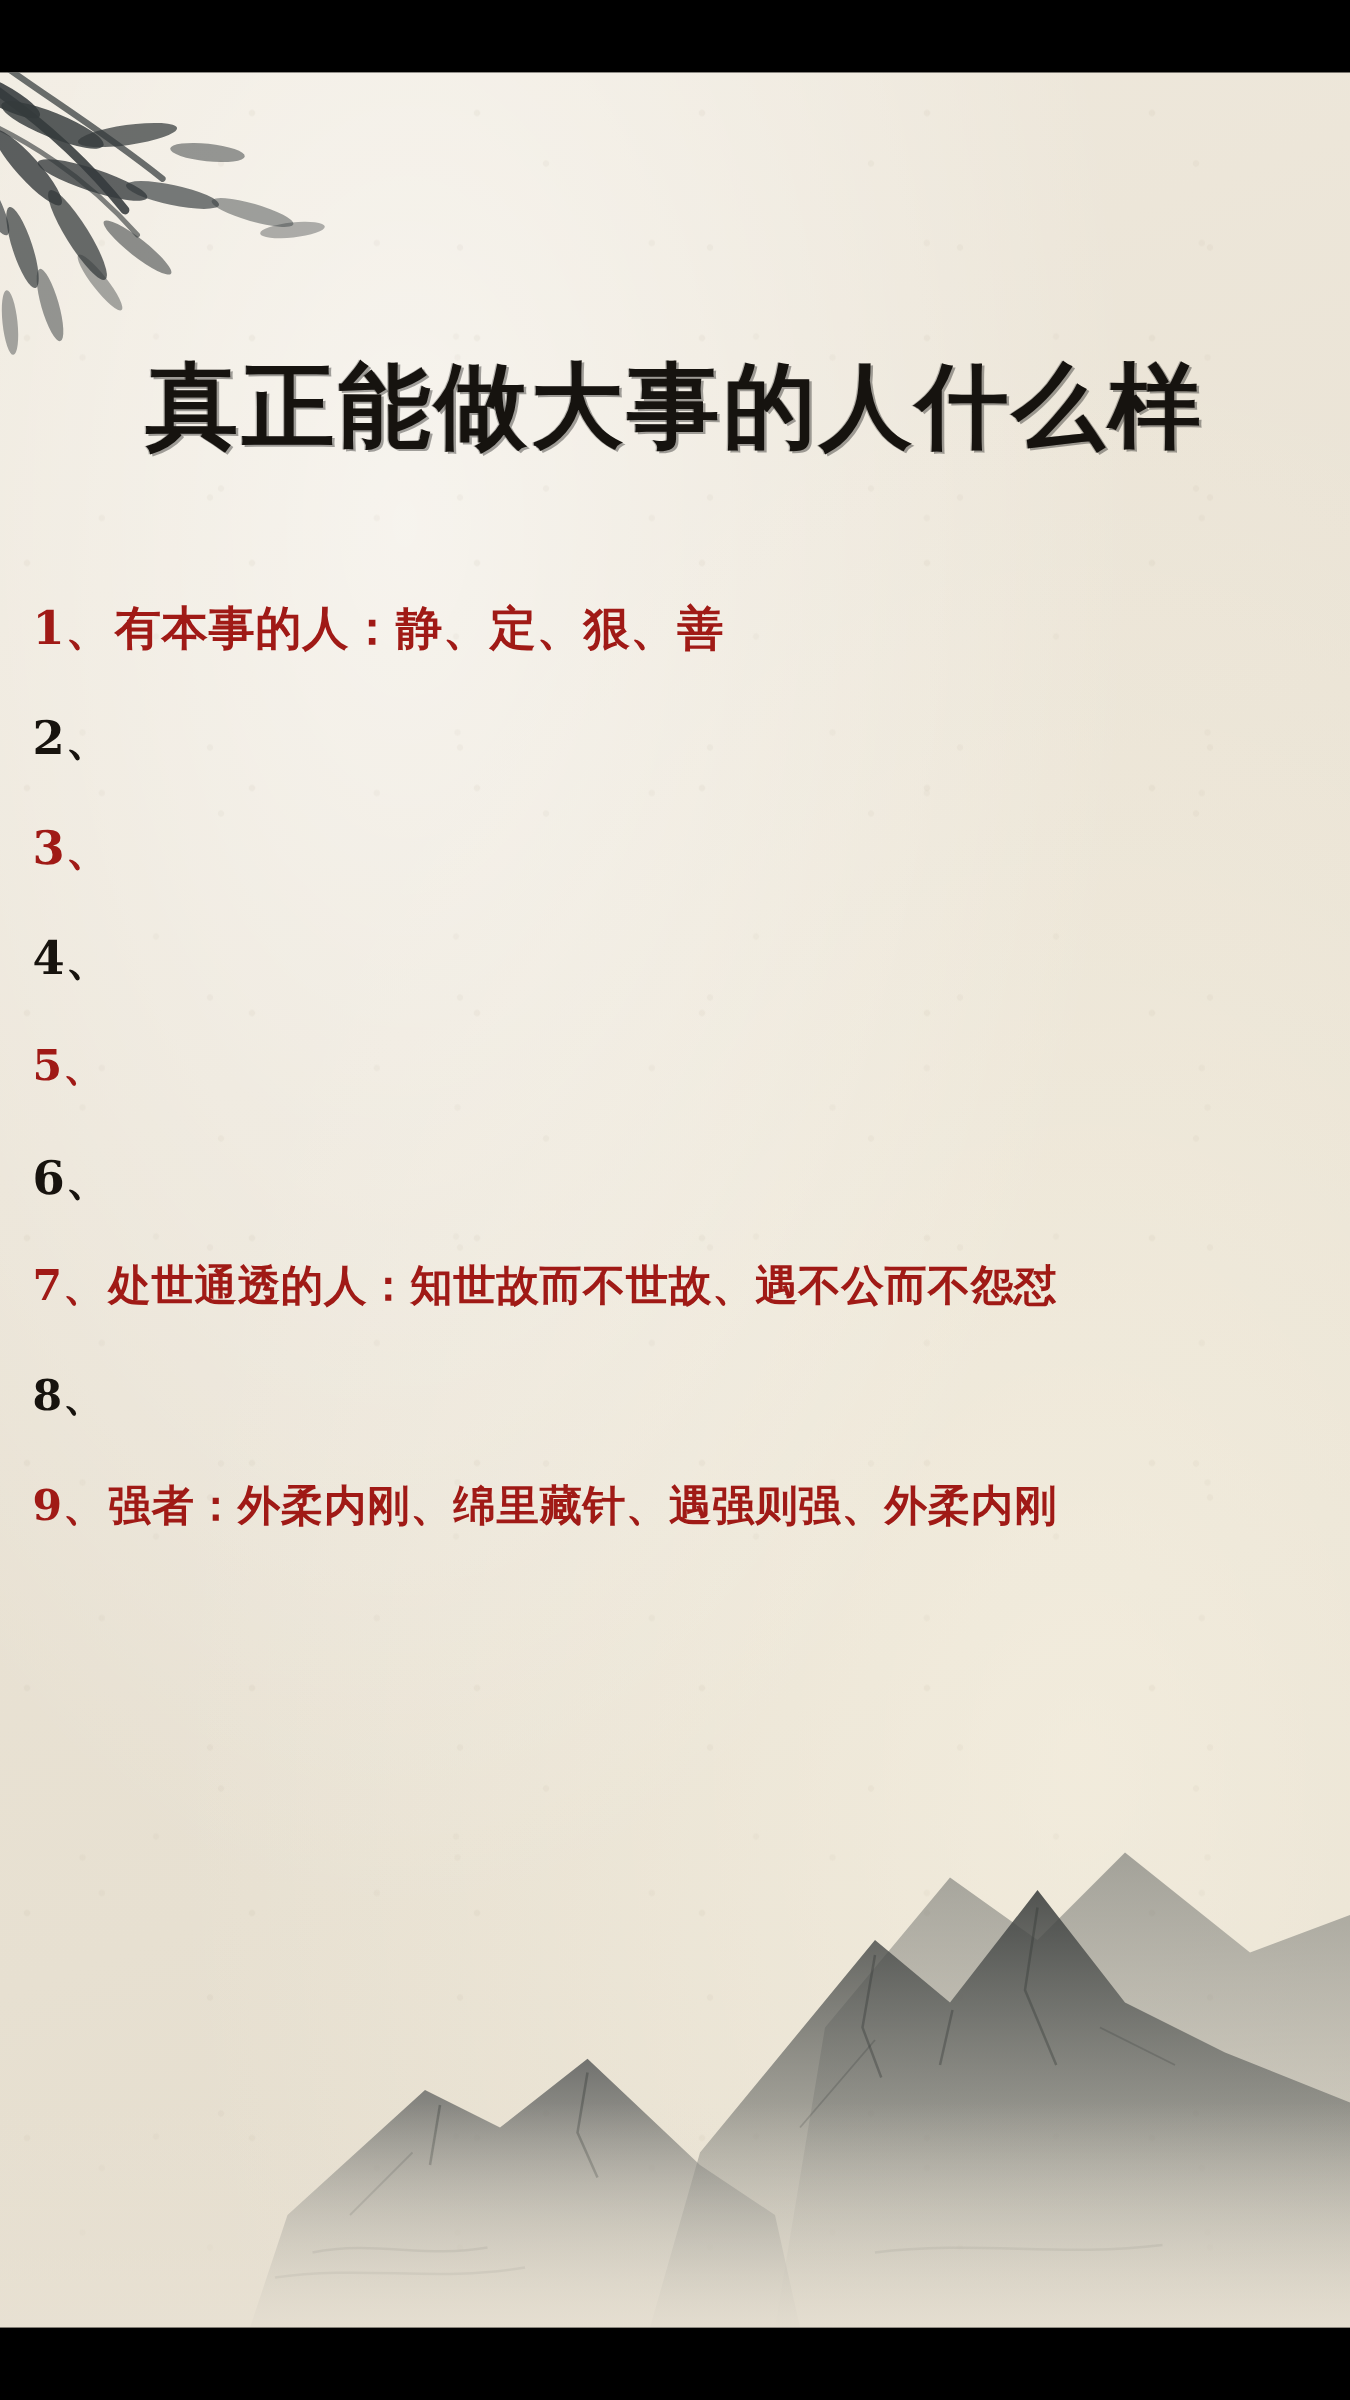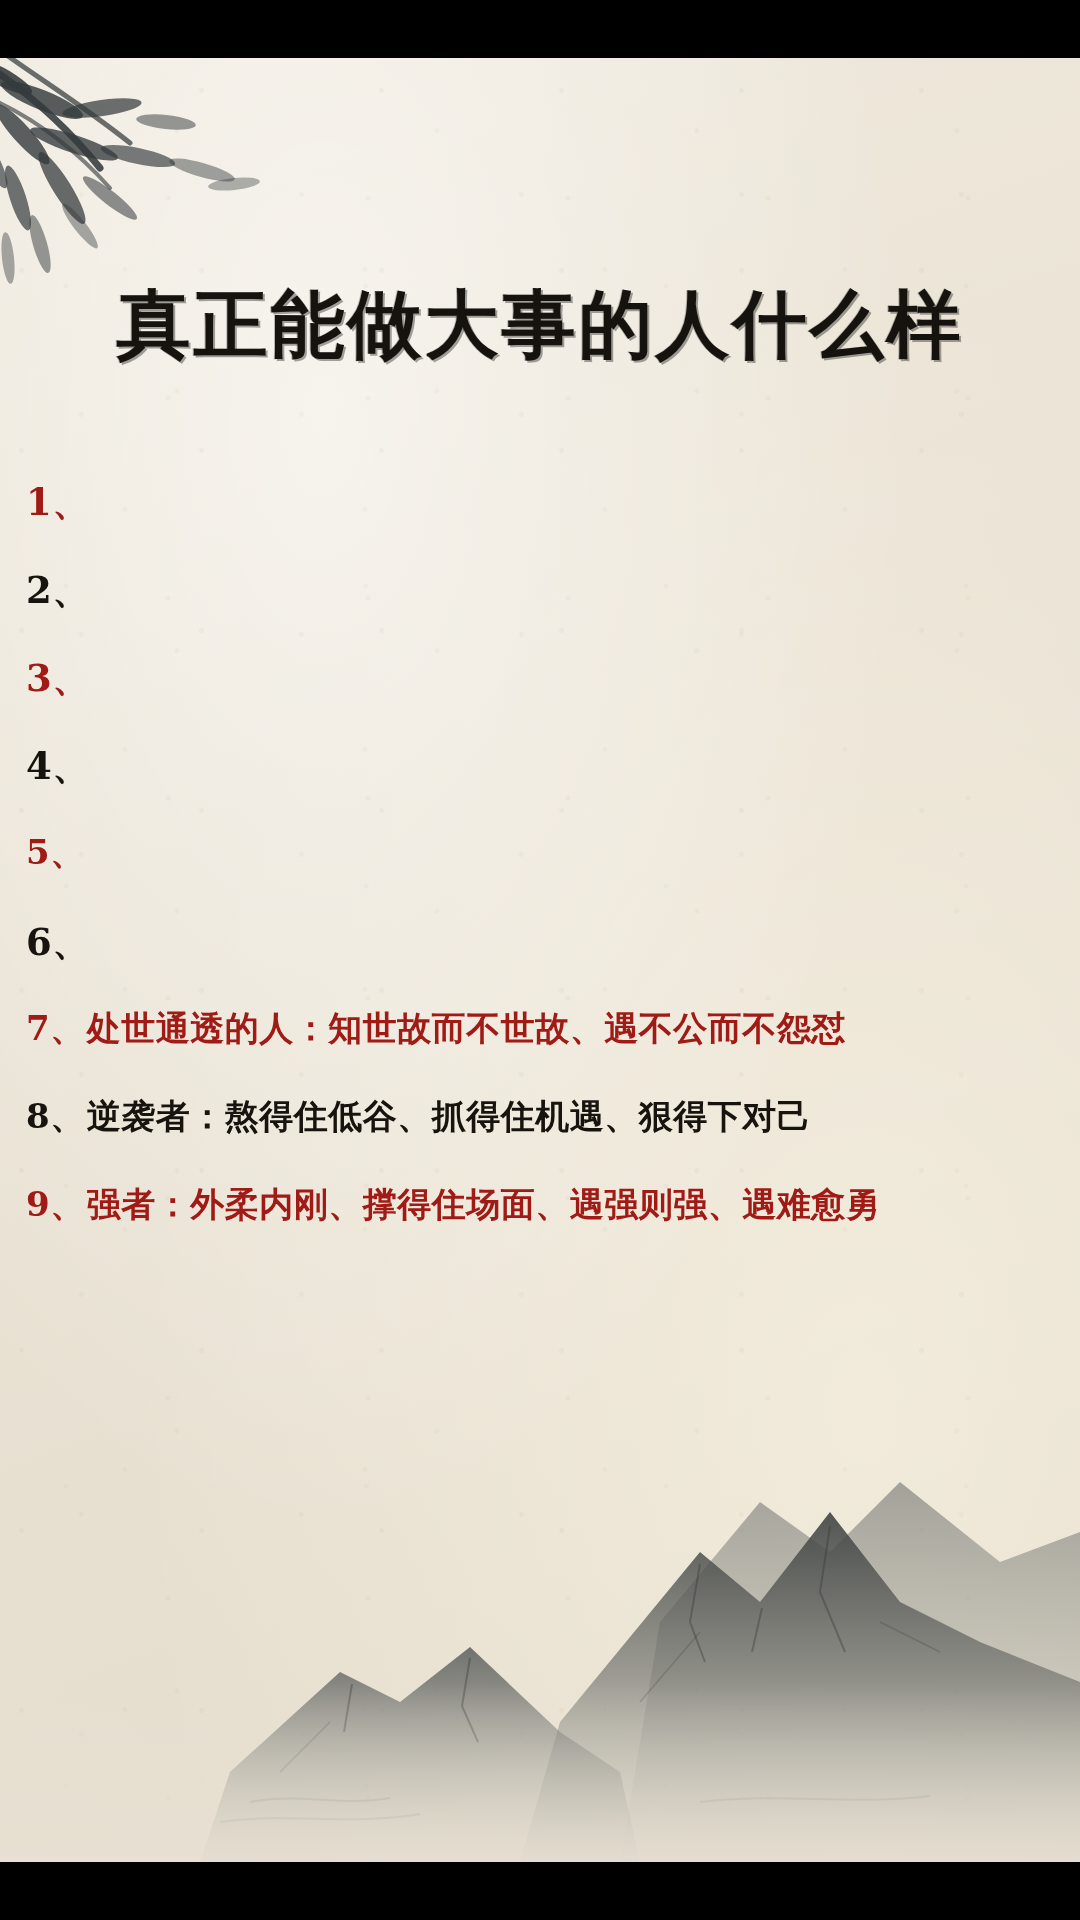--- a/index.html
+++ b/index.html
@@ -154,20 +154,21 @@
         <ellipse cx="110" cy="178" rx="28" ry="6" transform="rotate(52 110 178)" opacity="0.42"></ellipse>
       </g>
     </svg>
 
     <div class="title">真正能做大事的人什么样</div>
 
     <div class="list">
 
       <div class="row red">
         <span class="num">1、</span>
+        <span class="txt">有本事的人：静、定、狠、善</span>
       </div>
 
       <div class="row dark">
         <span class="num">2、</span>
       </div>
 
       <div class="row red">
         <span class="num">3、</span>
       </div>
 
@@ -183,26 +184,25 @@
         <span class="num">6、</span>
       </div>
 
       <div class="row red long">
         <span class="num">7、</span>
         <span class="txt">处世通透的人：知世故而不世故、遇不公而不怨怼</span>
       </div>
 
       <div class="row dark long">
         <span class="num">8、</span>
-        <span class="txt">逆袭者：熬得住低谷、抓得住机遇、狠得下对己</span>
       </div>
 
       <div class="row red long">
         <span class="num">9、</span>
-        <span class="txt">强者：外柔内刚、撑得住场面、遇强则强、遇难愈勇</span>
+        <span class="txt">强者：外柔内刚、绵里藏针、遇强则强、外柔内刚</span>
       </div>
 
     </div>
 
     <svg class="mountains" viewBox="0 0 1080 560" preserveAspectRatio="none" aria-hidden="true">
       <defs>
         <linearGradient id="mg1" x1="0" y1="0" x2="0" y2="1">
           <stop offset="0%" stop-color="#5b5d5c" stop-opacity="0.85"></stop>
           <stop offset="100%" stop-color="#9a9b95" stop-opacity="0.25"></stop>
         </linearGradient>

